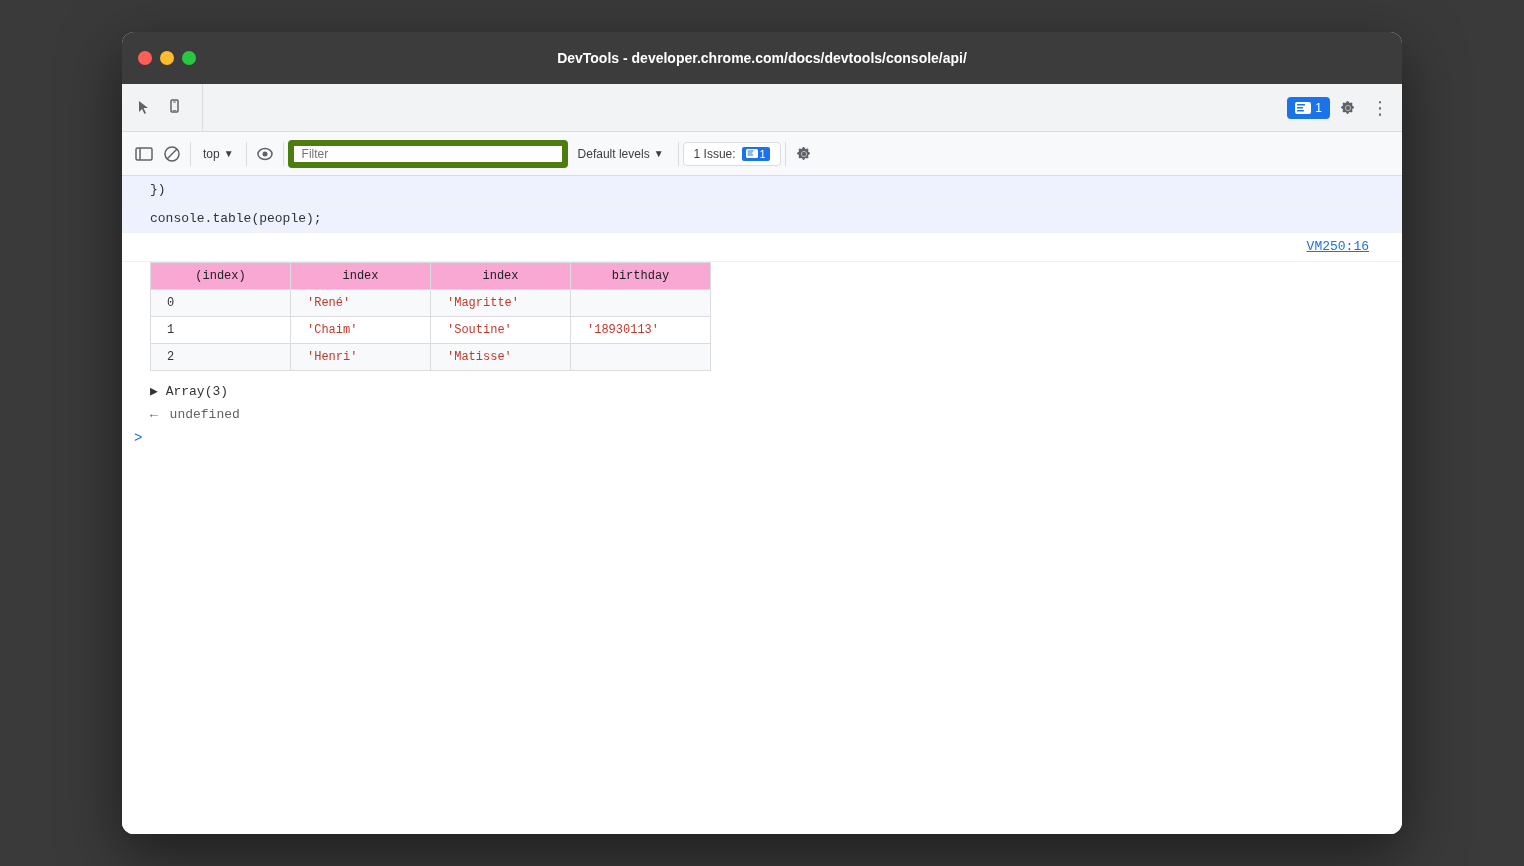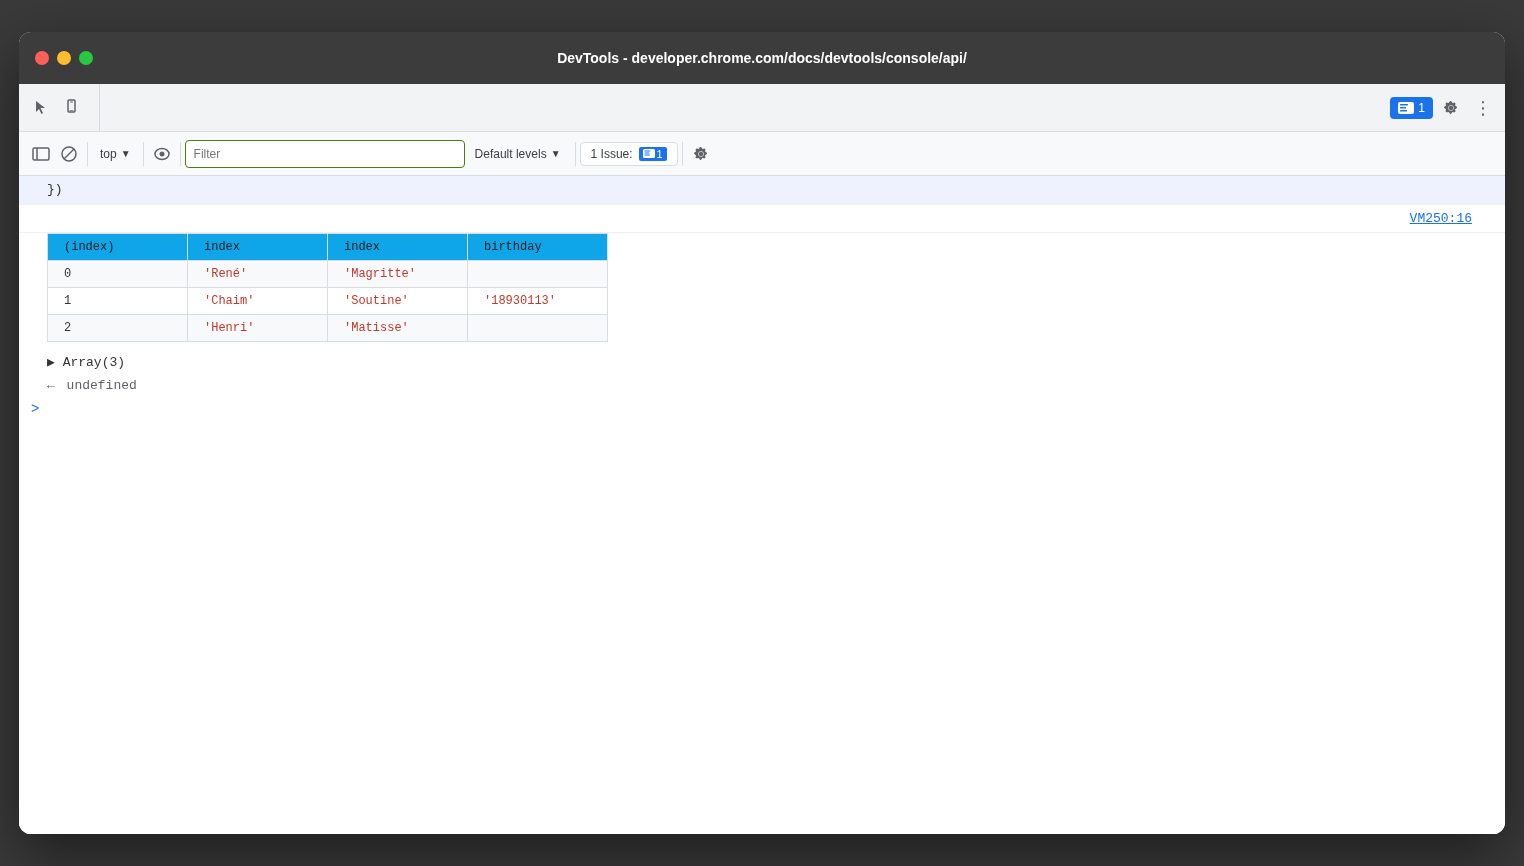--- a/index.html
+++ b/index.html
@@ -5,21 +5,21 @@
     * { box-sizing: border-box; margin: 0; padding: 0; }
     body {
       background: #3a3a3a;
       display: flex;
       justify-content: center;
       align-items: center;
       min-height: 100vh;
       font-family: -apple-system, BlinkMacSystemFont, 'Helvetica Neue', sans-serif;
     }
     .window {
-      width: 1486px;
+      width: 1280px;
       background: #f0f0f0;
       border-radius: 12px;
       overflow: hidden;
       box-shadow: 0 20px 60px rgba(0,0,0,0.5);
     }
     
     .title-bar {
       background: #3c3c3c;
       height: 52px;
       display: flex;
@@ -148,21 +148,21 @@
       color: #3c4043;
       cursor: pointer;
       background: none;
       border: none;
       white-space: nowrap;
     }
     .filter-input {
       flex: 1;
       max-width: 280px;
       height: 28px;
-      border: 1px solid #4d7c0f;
+      border: 6px solid #4d7c0f;
       border-radius: 4px;
       padding: 0 8px;
       font-size: 12px;
       background: white;
       outline: none;
     }
     .levels-btn {
       display: flex;
       align-items: center;
       gap: 4px;
@@ -226,24 +226,24 @@
     }
     .console-table-wrapper {
       padding: 0 8px 8px 28px;
     }
     .console-table {
       border-collapse: collapse;
       font-family: 'Menlo', 'Monaco', 'Courier New', monospace;
       font-size: 12px;
     }
     .console-table th {
-      background: #0ea5e9;
+      background: #f9a8d4;
       border: 1px solid #dadce0;
       padding: 6px 16px;
-      text-align: left;
+      text-align: center;
       font-weight: normal;
       color: #202124;
       min-width: 140px;
     }
     .console-table td {
       border: 1px solid #dadce0;
       padding: 6px 16px;
       min-width: 140px;
     }
     .console-table tr:nth-child(odd) td {
@@ -390,20 +390,23 @@
           <path d="M10 12.5a2.5 2.5 0 100-5 2.5 2.5 0 000 5z"></path>
           <path fill-rule="evenodd" d="M8.257 3.099c.366-1.332 2.12-1.332 2.486 0a1.534 1.534 0 002.226.948c1.174-.694 2.514.646 1.82 1.82a1.534 1.534 0 00.948 2.226c1.332.366 1.332 2.12 0 2.486a1.534 1.534 0 00-.948 2.226c.694 1.174-.646 2.514-1.82 1.82a1.534 1.534 0 00-2.226.948c-.366 1.332-2.12 1.332-2.486 0a1.534 1.534 0 00-2.226-.948c-1.174.694-2.514-.646-1.82-1.82a1.534 1.534 0 00-.948-2.226c-1.332-.366-1.332-2.12 0-2.486a1.534 1.534 0 00.948-2.226c-.694-1.174.646-2.514 1.82-1.82a1.534 1.534 0 002.226-.948zM10 13a3 3 0 100-6 3 3 0 000 6z" clip-rule="evenodd"></path>
         </svg>
       </button>
     </div>
 
     <div class="console-content">
 
       <div class="console-line code-block">
         <span>})</span>
+      </div>
+      <div class="console-line code-block">
+        <span>console.table(people);</span>
       </div>
 
       <div class="console-line vm-ref">
         <span>VM250:16</span>
       </div>
 
       <div class="console-table-wrapper">
         <table class="console-table">
           <thead>
             <tr>

